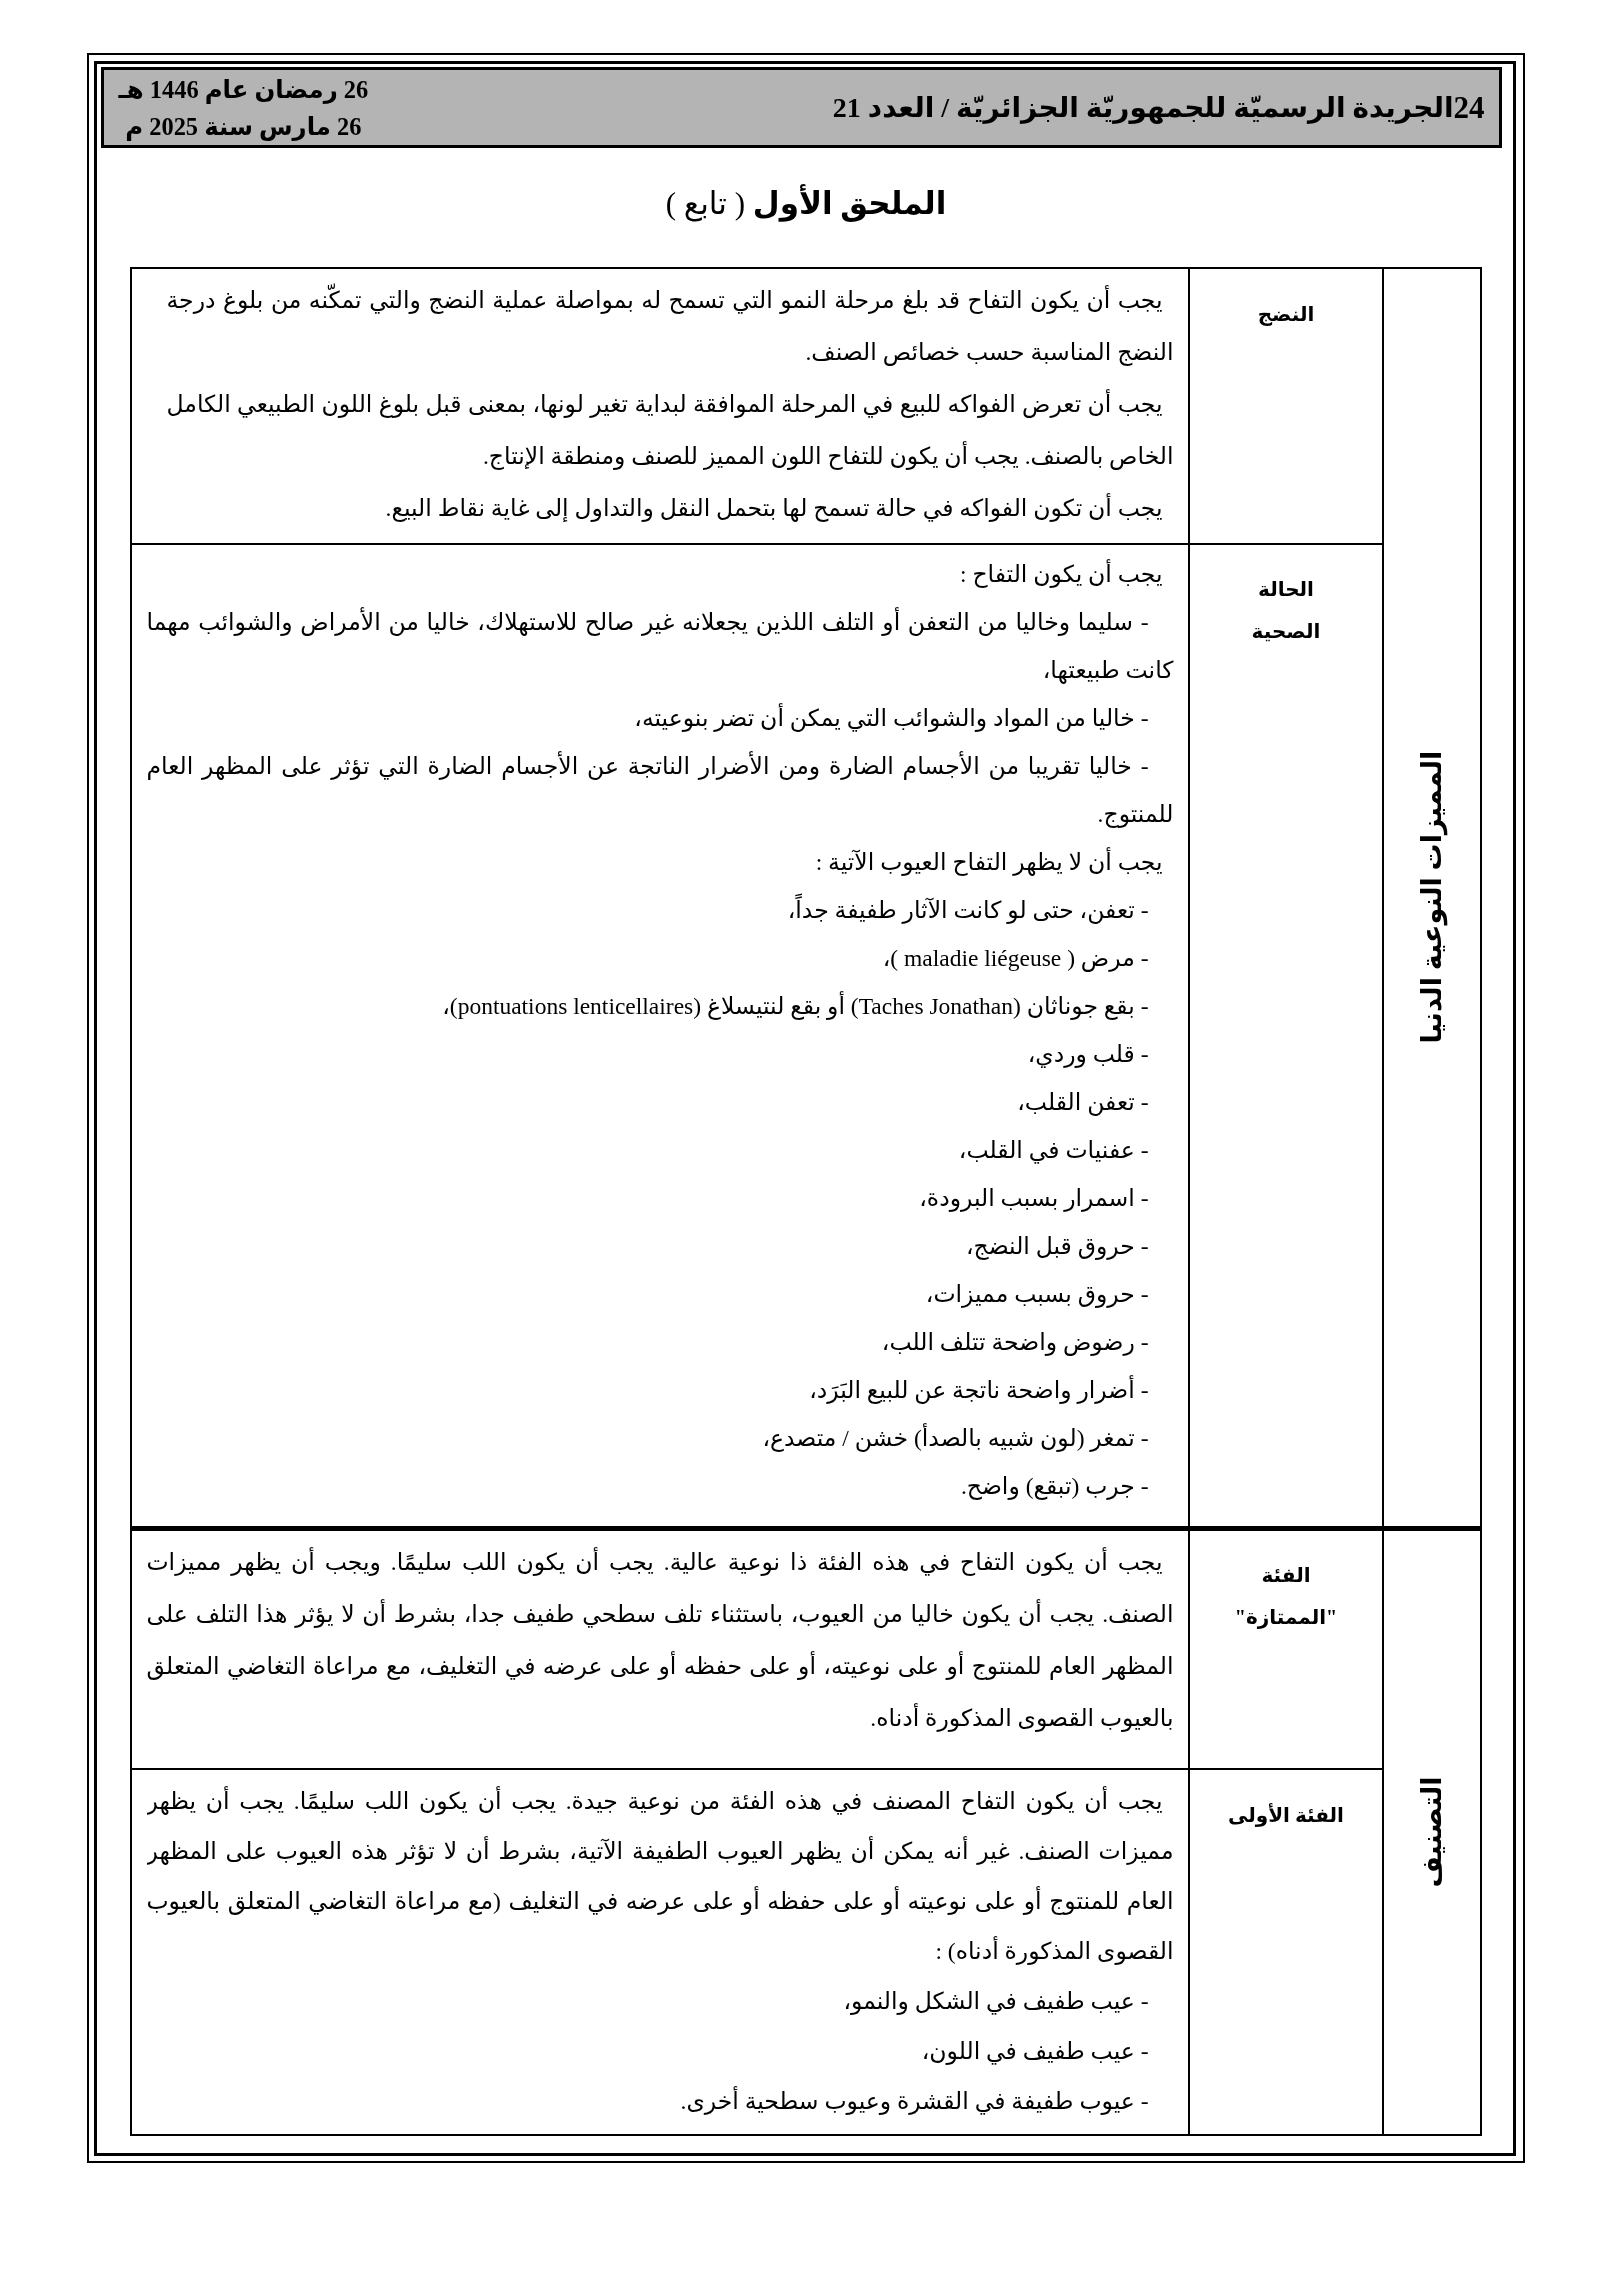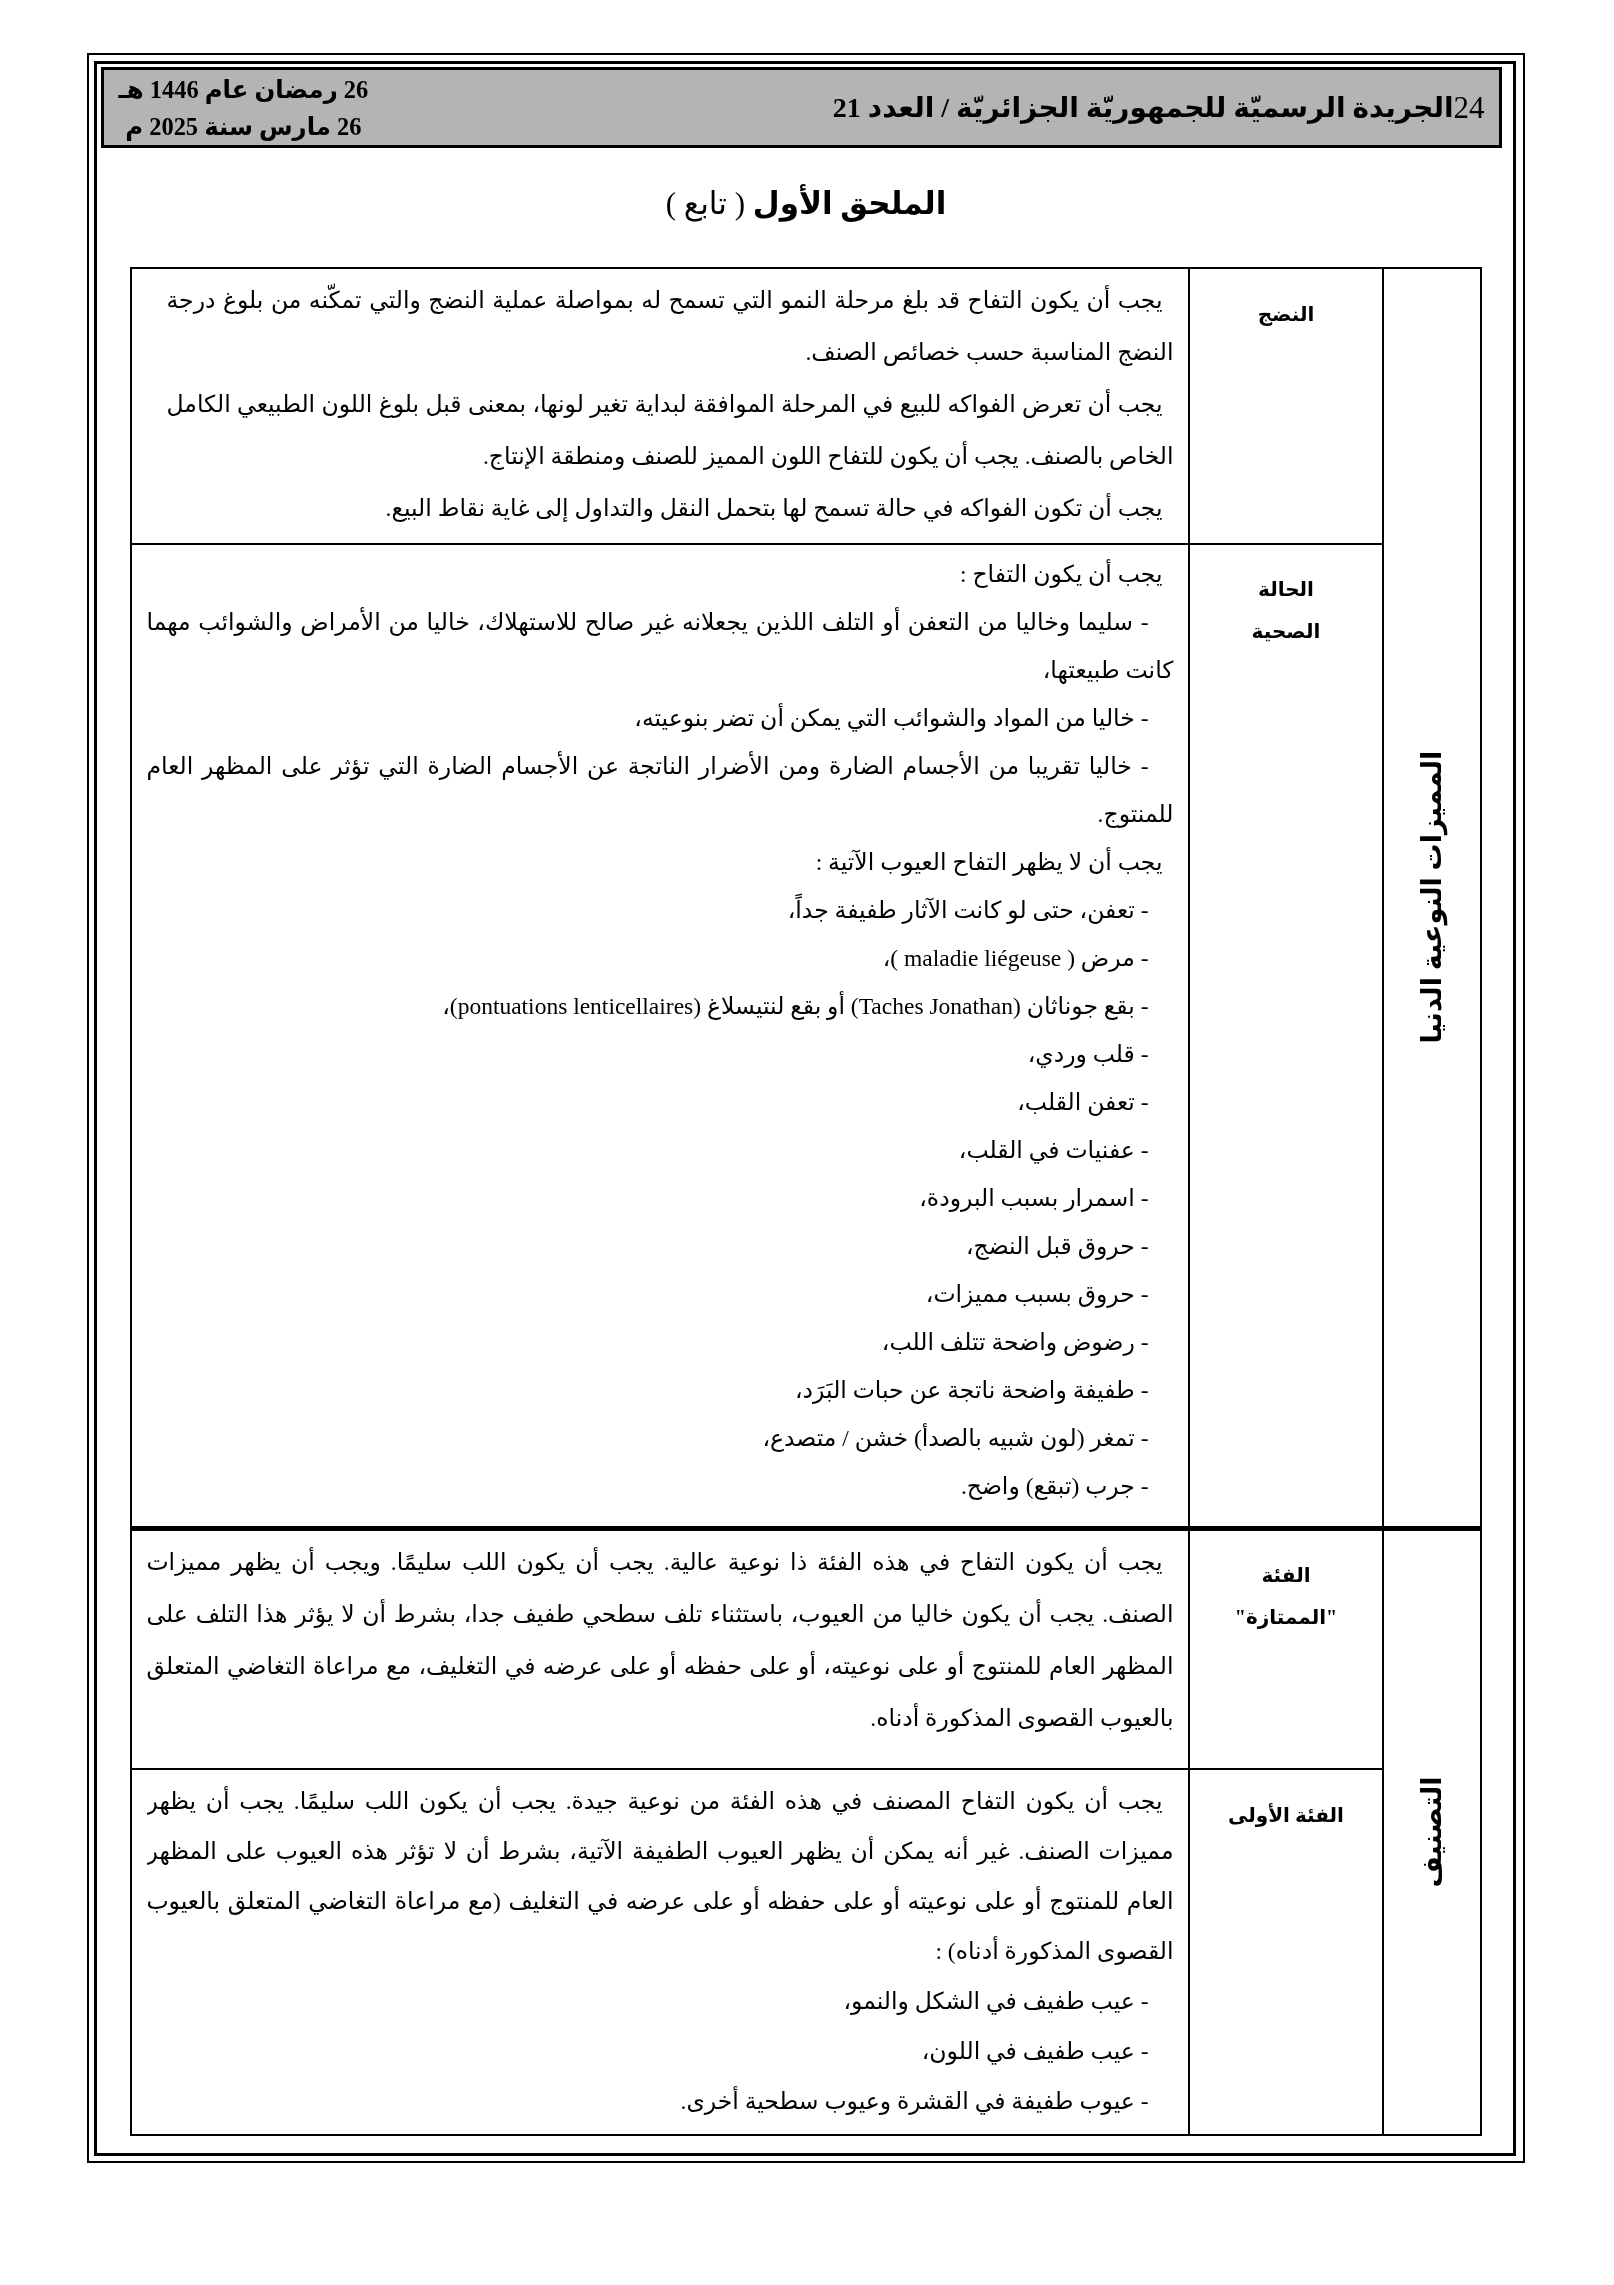--- a/index.html
+++ b/index.html
@@ -11,21 +11,21 @@
   
   .frame-outer{position:absolute;left:88px;top:53px;width:1438px;height:2110px;border:2.7px solid #000;box-sizing:border-box;}
   .frame-inner{position:absolute;left:95px;top:61px;width:1422px;height:2095px;border:3.6px solid #000;box-sizing:border-box;}
   
   .header-band{
     position:absolute;left:102px;top:67px;width:1401px;height:81px;
     background:#b4b4b4;border:3.6px solid #000;box-sizing:border-box;
     display:flex;flex-direction:row;align-items:center;justify-content:space-between;
     padding:0 14.5px;direction:rtl;
   }
-  .page-number{font-size:31px;font-weight:normal;flex:0 0 auto;}
+  .page-number{font-size:31px;font-weight:bold;flex:0 0 auto;}
   .journal-title{font-size:28px;font-weight:bold;text-align:right;flex:1 1 auto;}
   .date-block{flex:0 0 auto;text-align:center;font-weight:bold;font-size:24.4px;line-height:37px;white-space:pre-line;}
   
   .annex-title{position:absolute;left:131px;top:185px;width:1352px;text-align:center;font-size:31px;direction:rtl;}
   .annex-title .t-bold{font-weight:bold;}
   .annex-title .t-normal{font-weight:normal;}
   
   table.main{
     position:absolute;left:131px;top:267px;width:1352px;
     border-collapse:collapse;table-layout:fixed;direction:rtl;
@@ -102,21 +102,21 @@
           <p class="b">- تعفن، حتى لو كانت الآثار طفيفة جداً،</p>
           <p class="b">- مرض ( maladie liégeuse )،</p>
           <p class="b">- بقع جوناثان (Taches Jonathan) أو بقع لنتيسلاغ (pontuations lenticellaires)،</p>
           <p class="b">- قلب وردي،</p>
           <p class="b">- تعفن القلب،</p>
           <p class="b">- عفنيات في القلب،</p>
           <p class="b">- اسمرار بسبب البرودة،</p>
           <p class="b">- حروق قبل النضج،</p>
           <p class="b">- حروق بسبب مميزات،</p>
           <p class="b">- رضوض واضحة تتلف اللب،</p>
-          <p class="b">- طفيفة واضحة ناتجة عن حبات البَرَد،</p>
+          <p class="b">- أضرار واضحة ناتجة عن للبيع البَرَد،</p>
           <p class="b">- تمغر (لون شبيه بالصدأ) خشن / متصدع،</p>
           <p class="b">- جرب (تبقع) واضح.</p>
         </div>
       </td>
     </tr>
 
     <tr class="thick">
       <td class="vlabel" rowspan="2">
         <div class="vtext">التصنيف</div>
       </td>

